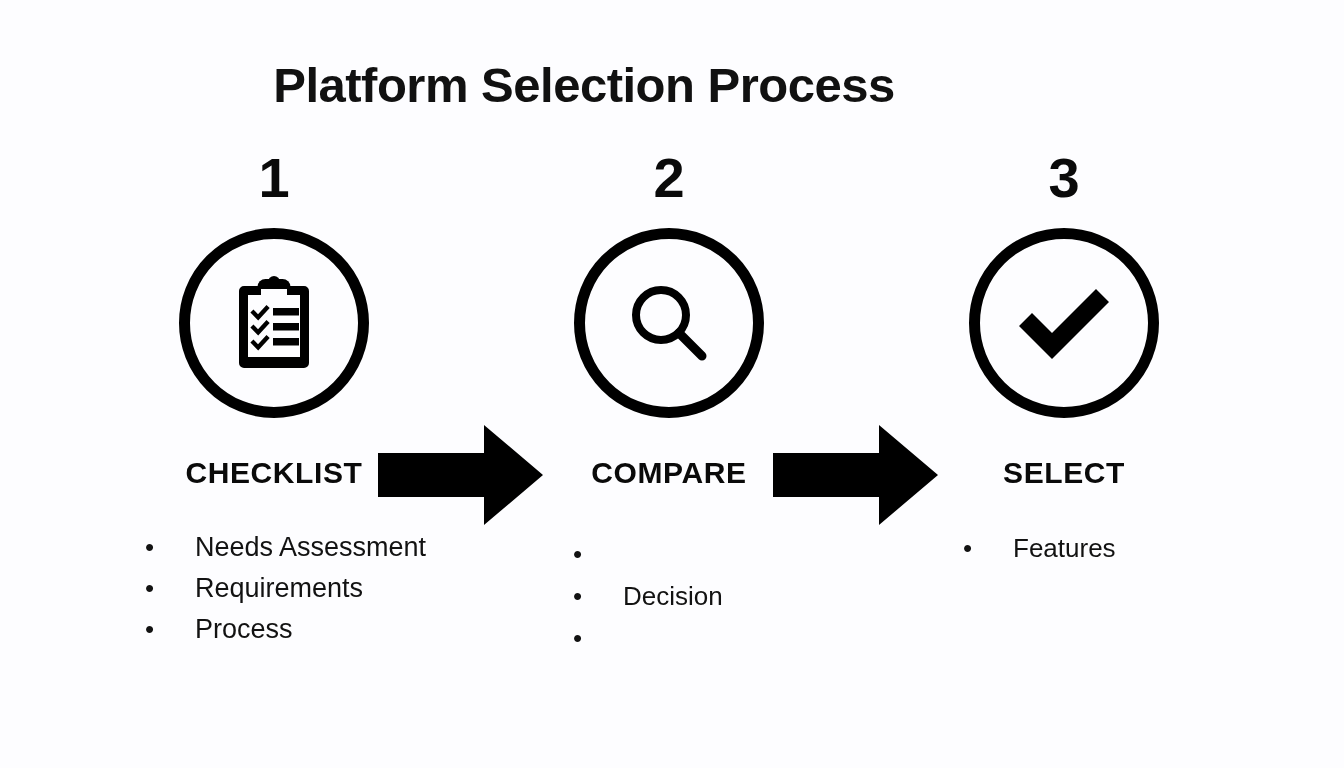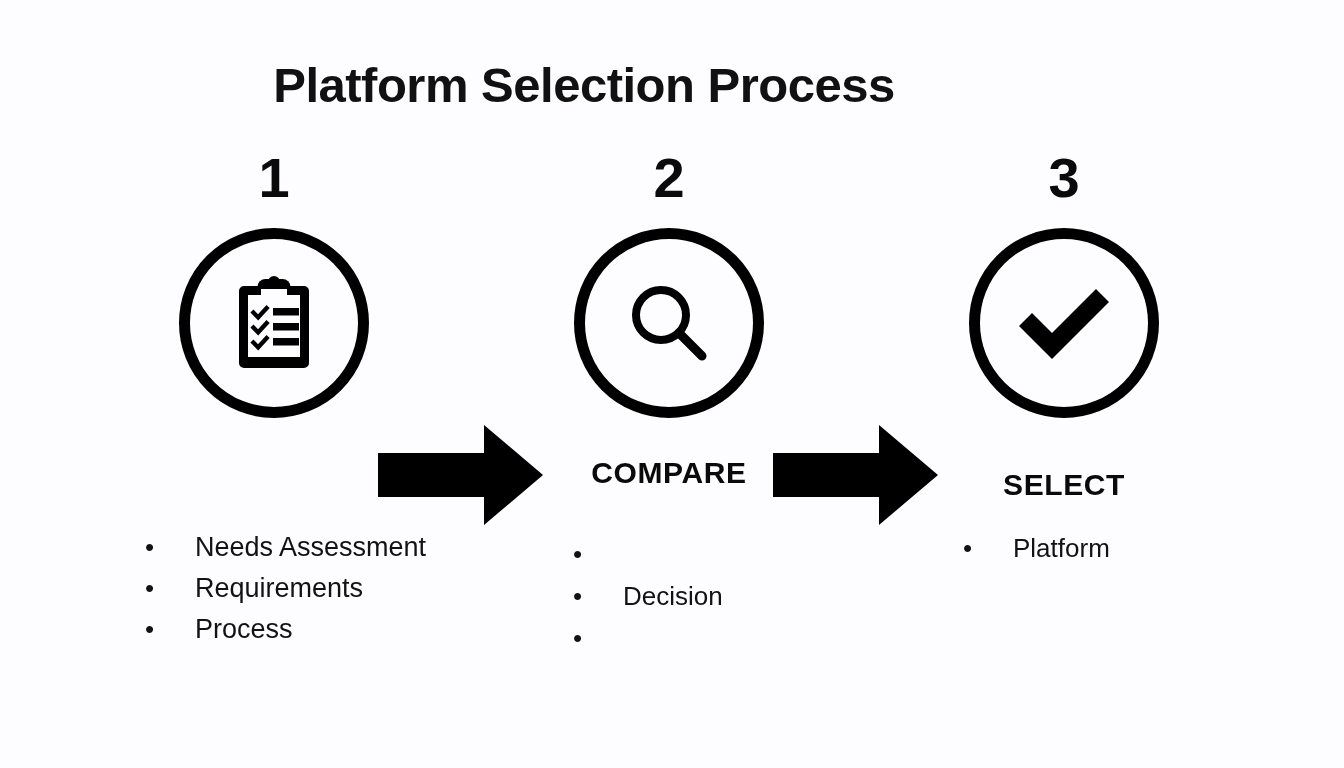--- a/index.html
+++ b/index.html
@@ -107,21 +107,21 @@
     font-size: 30px;
     font-weight: bold;
     letter-spacing: 0.6px;
     line-height: 36px;
     color: #0a0a0a;
     white-space: nowrap;
     text-align: center;
   }
   .label-1 { left: 164px; top: 455px; width: 220px; }
   .label-2 { left: 559px; top: 455px; width: 220px; text-align: center; }
-  .label-3 { left: 954px; top: 455px; width: 220px; margin-top: 12px; }
+  .label-3 { left: 954px; top: 455px; width: 220px; }
 
   
   .bullet-list {
     position: absolute;
     list-style: none;
     margin: 0;
     padding: 0;
   }
   .list-1 { left: 145px; top: 527px; }
   .list-2 { left: 573px; top: 533px; }
@@ -201,20 +201,21 @@
       <div class="step-circle"></div>
       <div class="step-icon">
         <svg width="102" height="80" viewBox="0 0 102 80" aria-hidden="true">
           <polygon fill="#000000" points="6,43 19,30 39,50 83,6 96,19 39,76"></polygon>
         </svg>
       </div>
     </div>
 
   </div>
 
+  <div class="step-label label-1">CHECKLIST</div>
   <div class="step-label label-2">COMPARE</div>
   <div class="step-label label-3">SELECT</div>
 
   <ul class="bullet-list list-1">
     <li class="bullet-item">
       <span class="bullet-dot">•</span>
       <span class="bullet-text">Needs Assessment</span>
     </li>
     <li class="bullet-item">
       <span class="bullet-dot">•</span>
@@ -235,17 +236,17 @@
       <span class="bullet-text">Decision</span>
     </li>
     <li class="bullet-item">
       <span class="bullet-dot">•</span>
     </li>
   </ul>
 
   <ul class="bullet-list list-3">
     <li class="bullet-item">
       <span class="bullet-dot">•</span>
-      <span class="bullet-text">Platform</span>
+      <span class="bullet-text">Features</span>
     </li>
   </ul>
 
 </div>
 
 </body></html>

